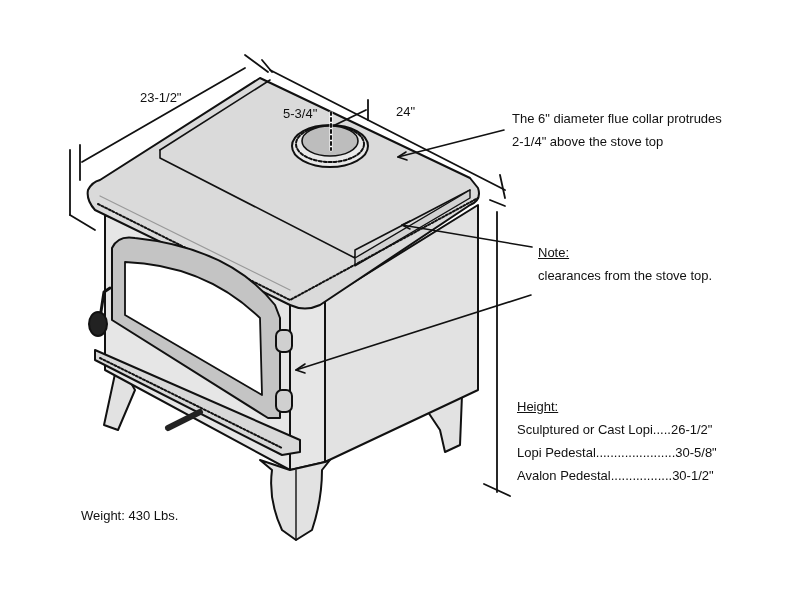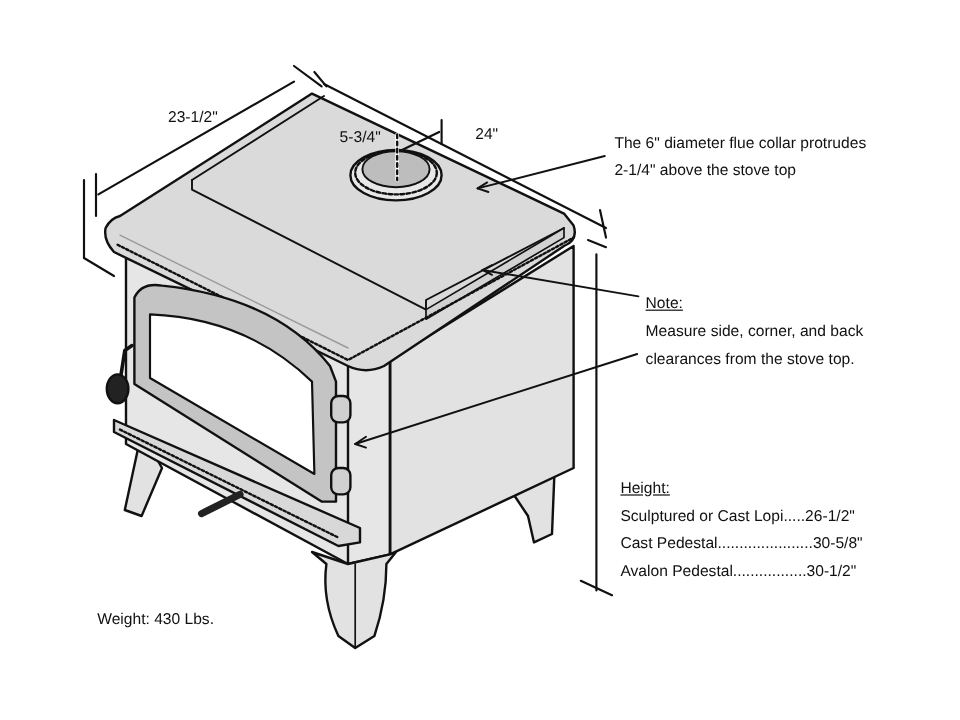--- a/index.html
+++ b/index.html
@@ -96,24 +96,23 @@
 <div class="lbl" style="left:396px;top:104px;">24"</div>
 <div class="lbl" style="left:283px;top:106px;">5-3/4"</div>
 
 <div class="lbl notes" style="left:512px;top:107px;">
   <span class="line">The 6" diameter flue collar protrudes</span>
   <span class="line">2-1/4" above the stove top</span>
 </div>
 
 <div class="lbl notes" style="left:538px;top:216px;">
   <span class="line u">Note:</span>
-  <span class="line">Measure side, corner, and back</span>
   <span class="line">clearances from the stove top.</span>
 </div>
 
 <div class="lbl heights" style="left:517px;top:370px;">
   <span class="row u">Height:</span>
   <span class="row"><span>Sculptured or Cast Lopi</span><span>.....</span><span>26-1/2"</span></span>
-  <span class="row"><span>Cast Pedestal</span><span>......................</span><span>30-5/8"</span></span>
+  <span class="row"><span>Lopi Pedestal</span><span>......................</span><span>30-5/8"</span></span>
   <span class="row"><span>Avalon Pedestal</span><span>.................</span><span>30-1/2"</span></span>
 </div>
 
 <div class="lbl" style="left:81px;top:508px;">Weight: 430 Lbs.</div>
 
 </body></html>

